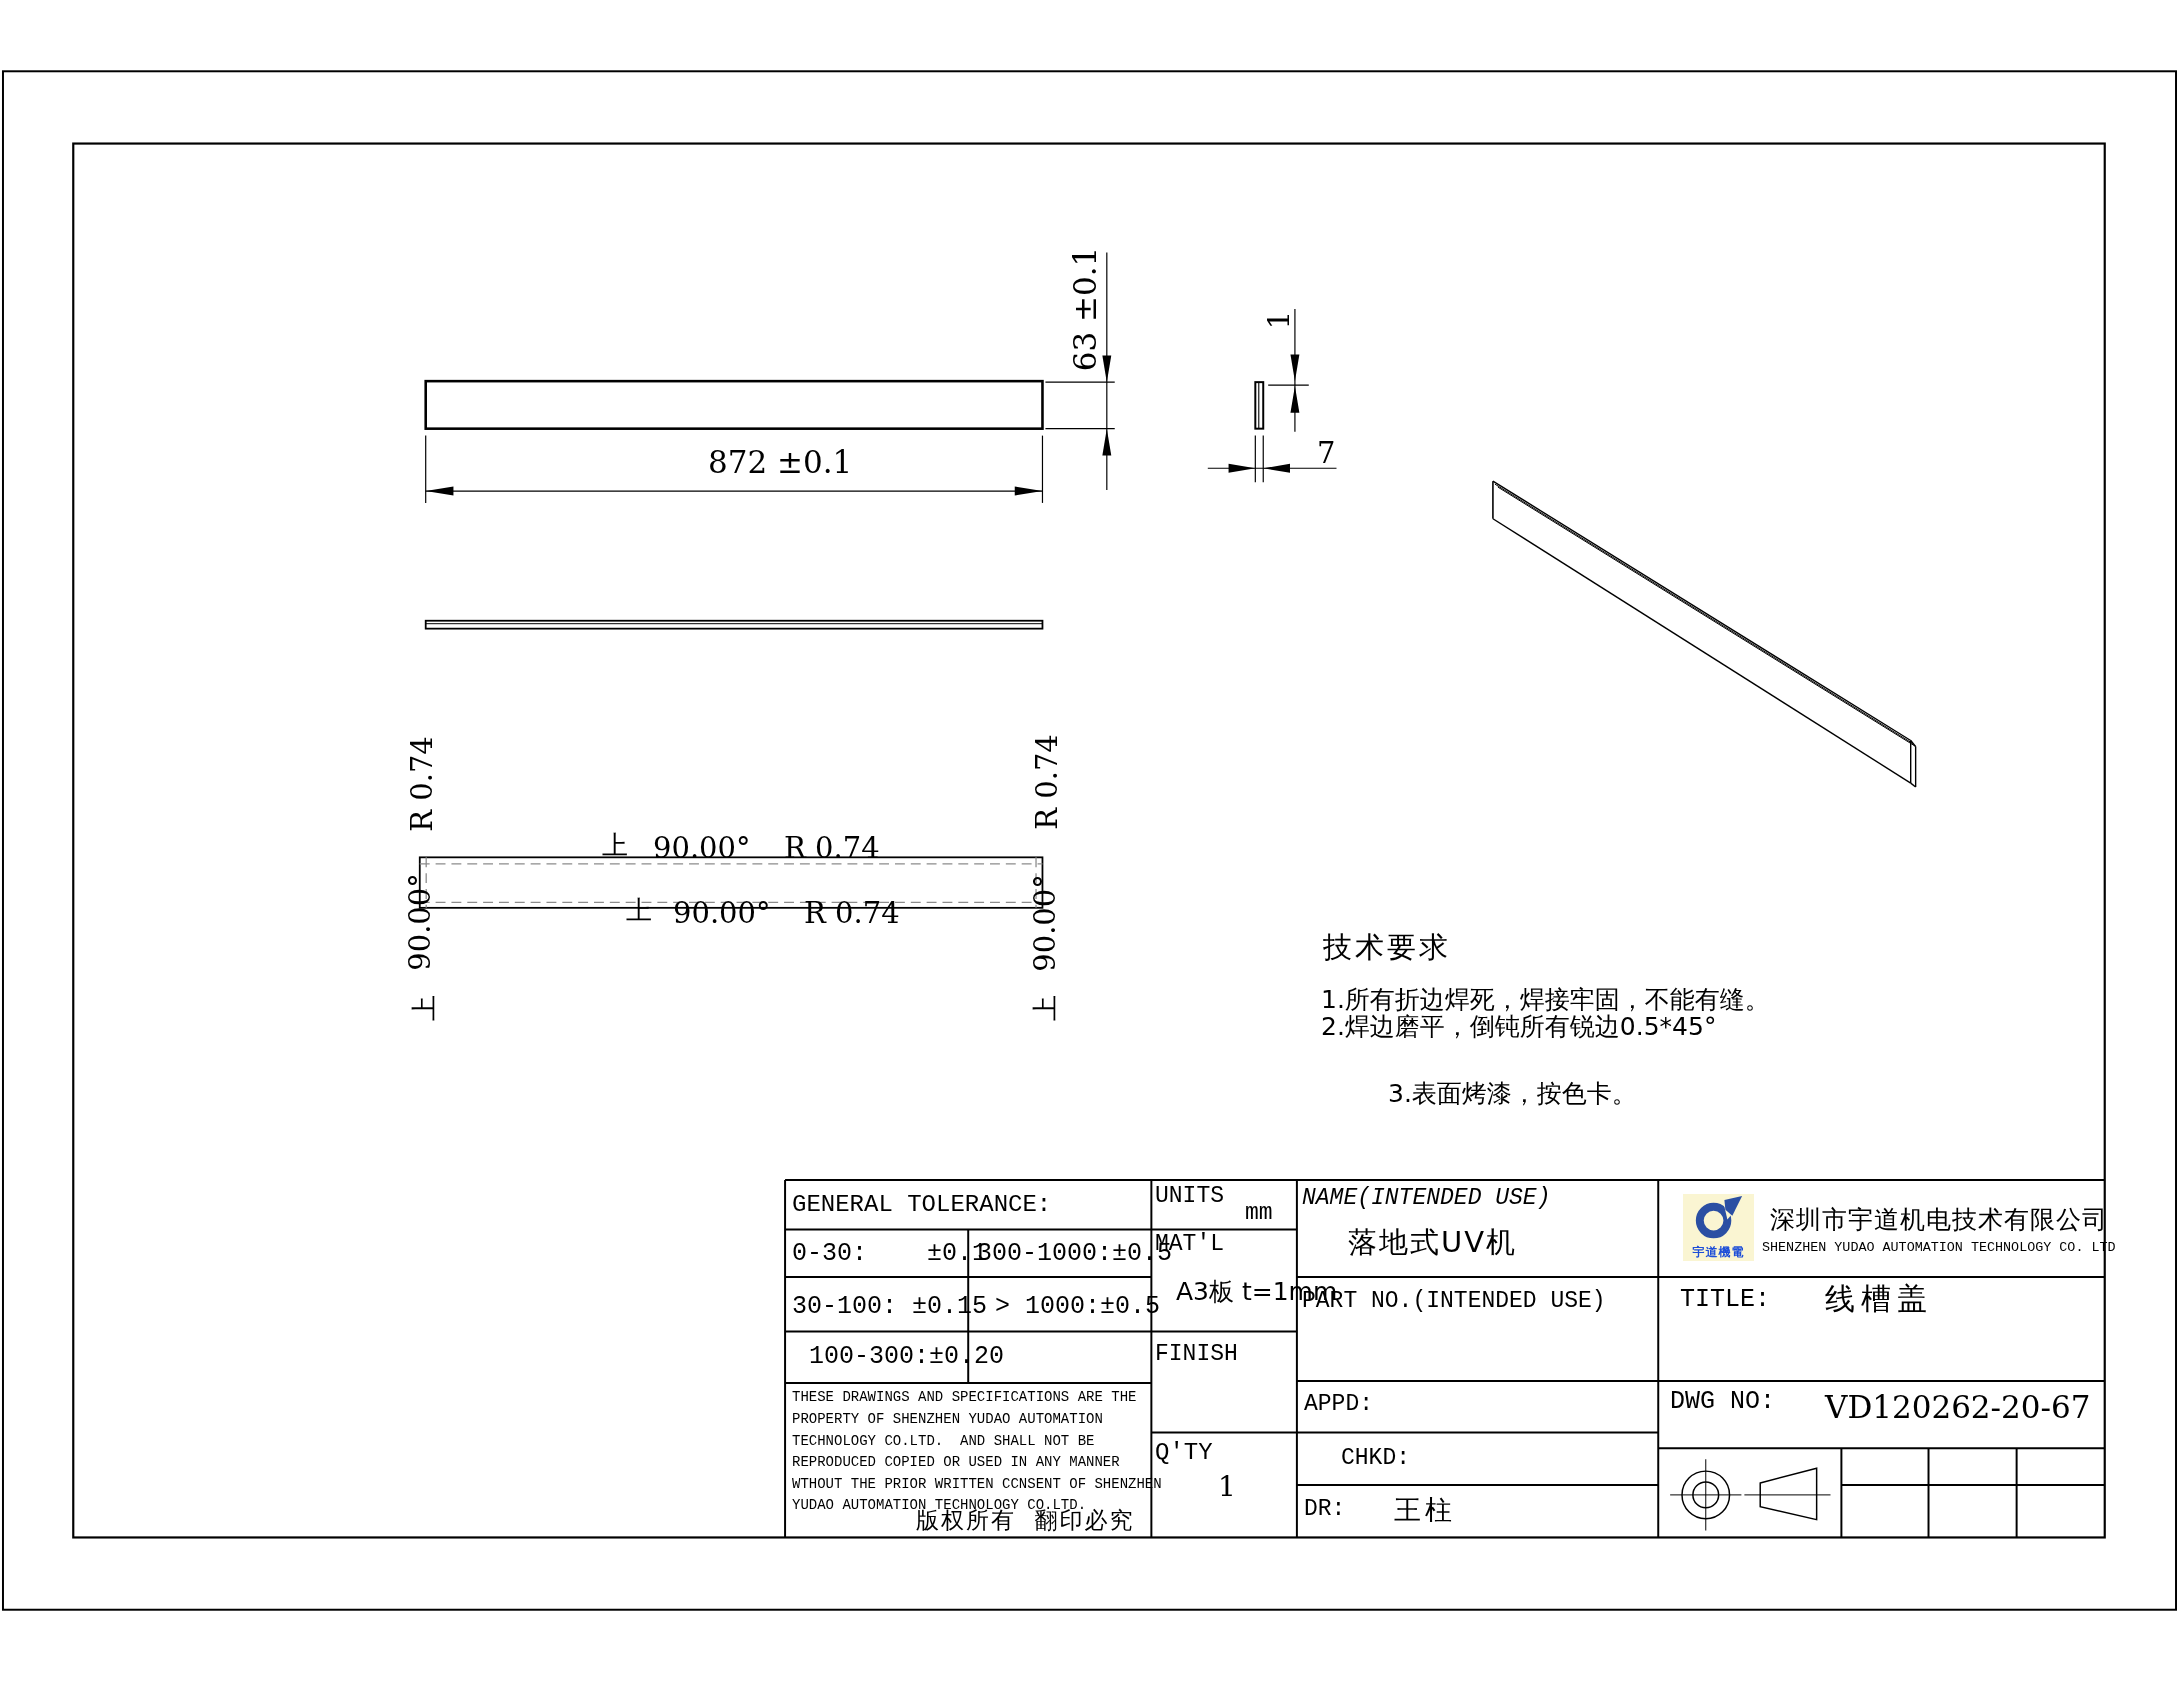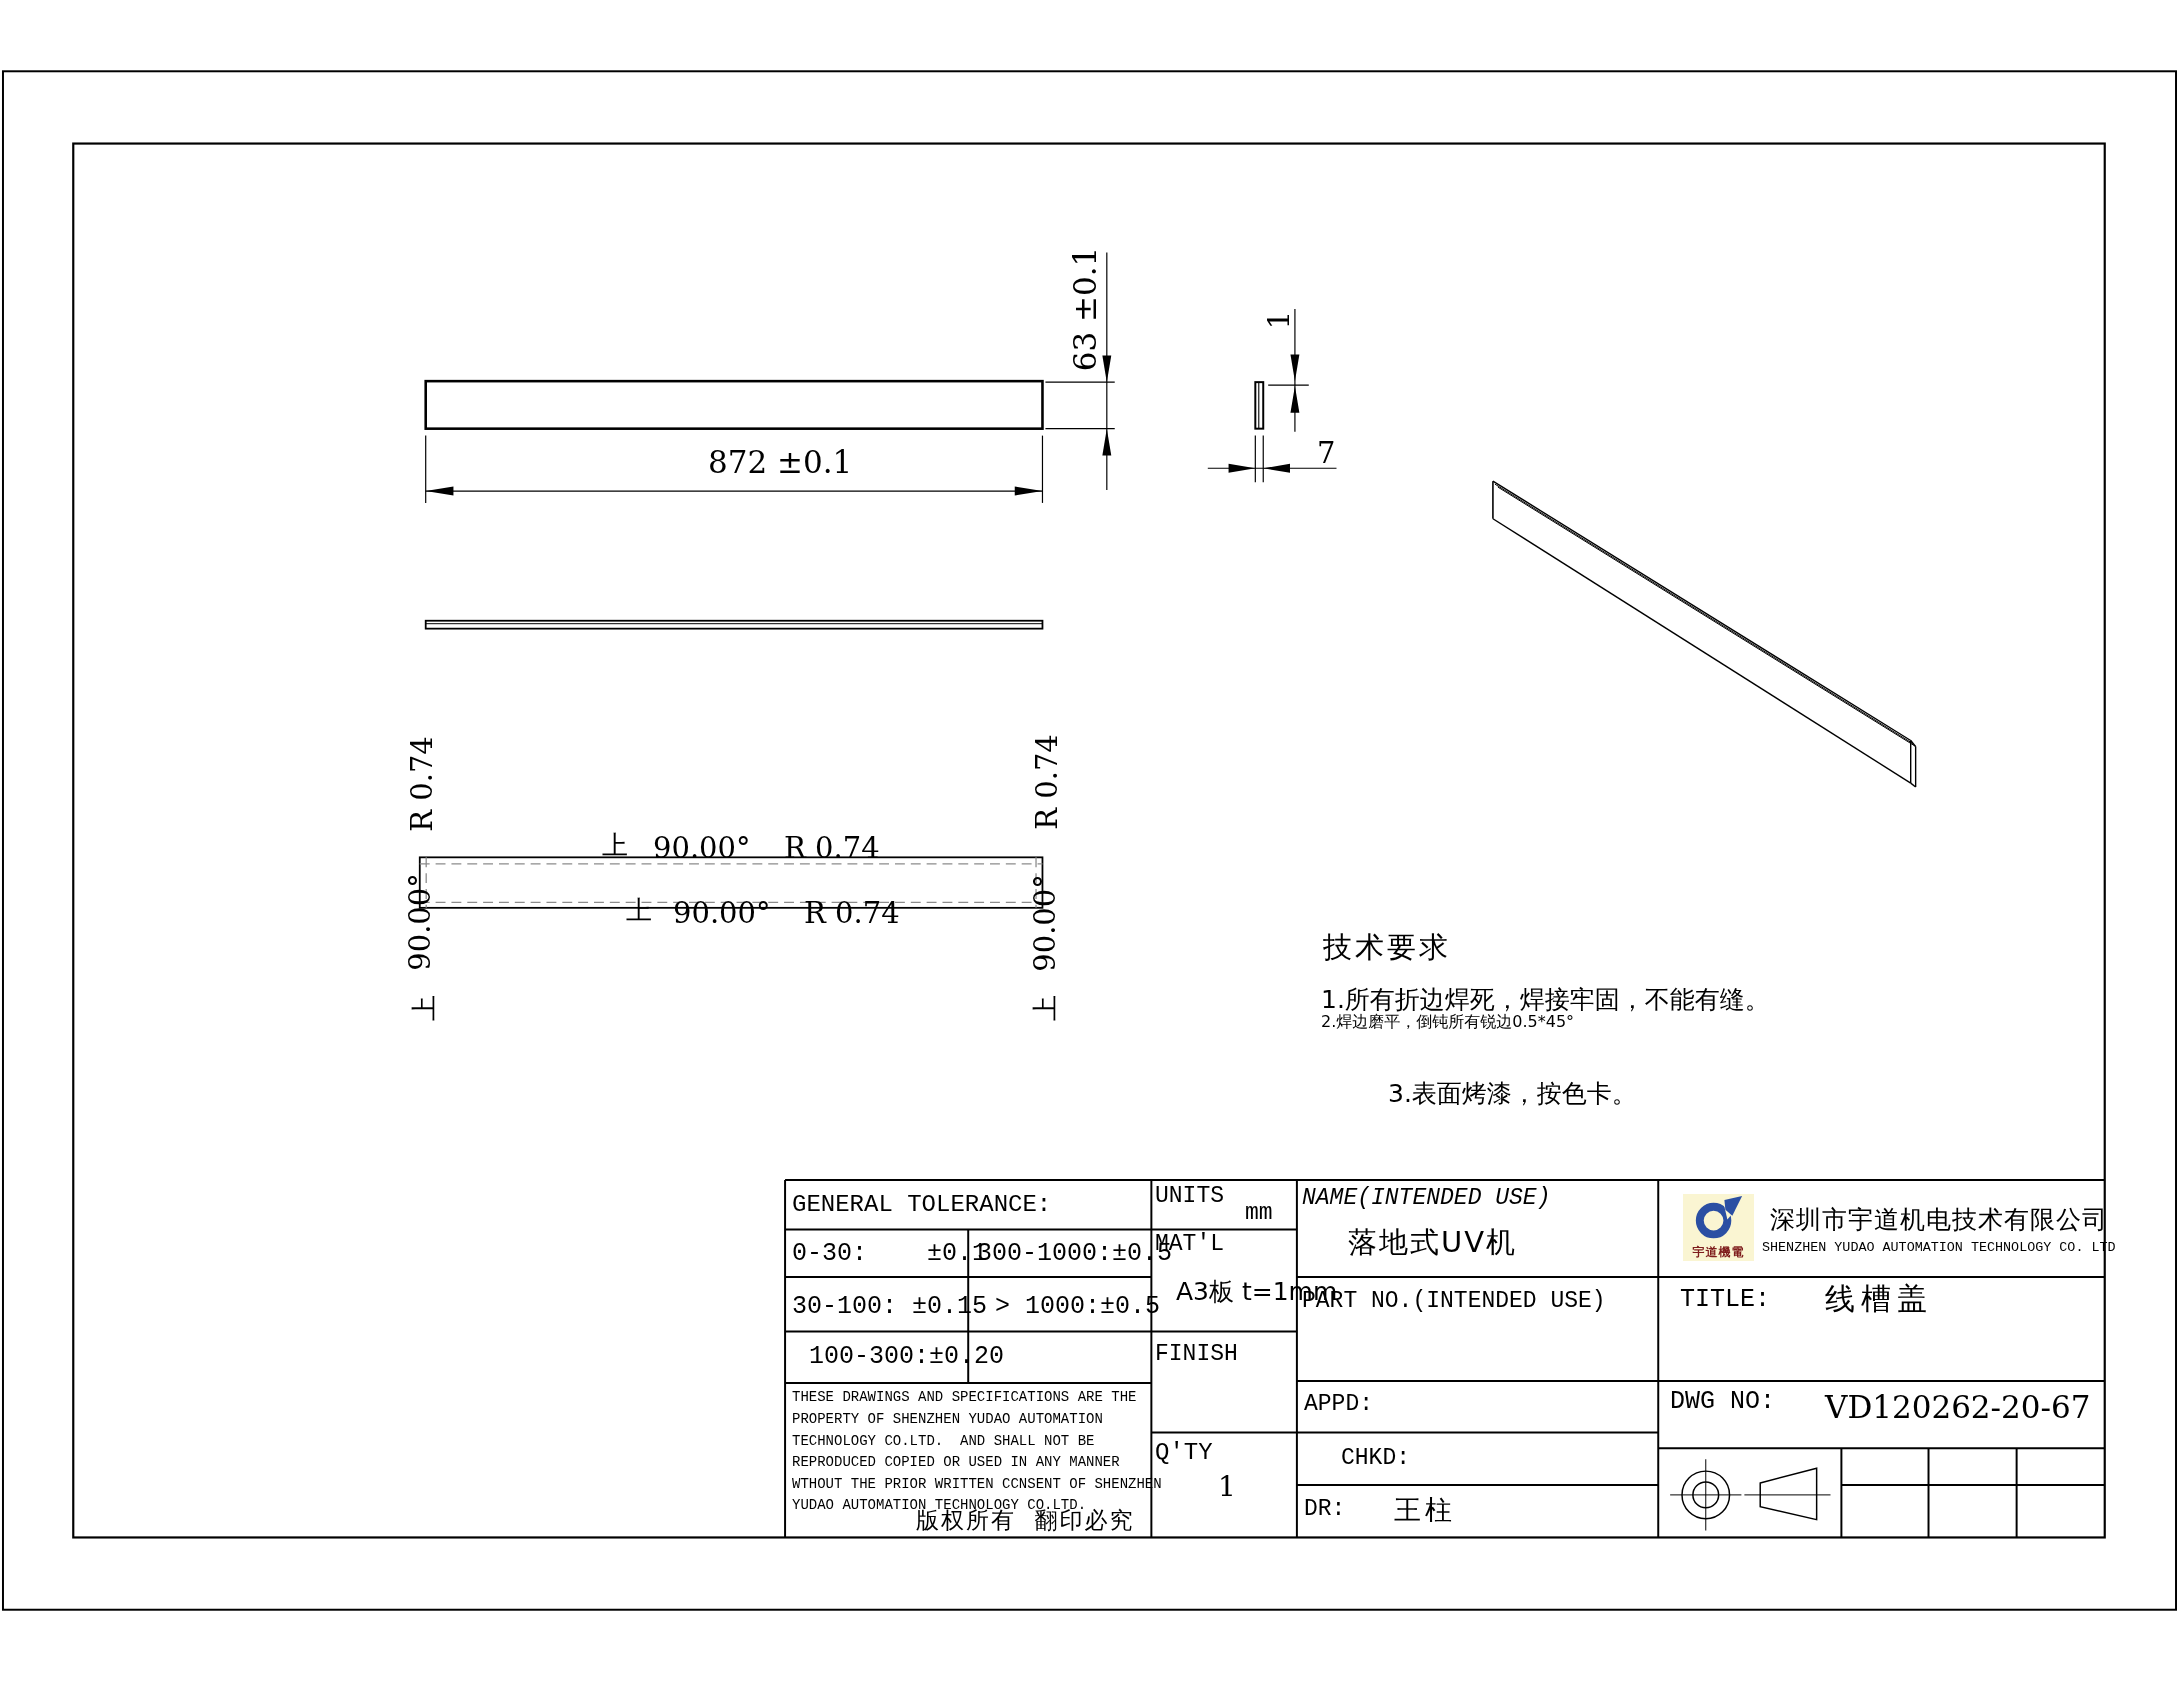--- a/index.html
+++ b/index.html
@@ -153,21 +153,21 @@
   <div class="rc dimsm" style="left:422px;top:784px;">R 0.74</div>
   <div class="rc dimsm" style="left:420px;top:922px;">90.00°</div>
   <div class="rc cjk" style="left:424px;top:1008px;font-size:26px;">上</div>
 
   <div class="rc dimsm" style="left:1047px;top:782px;">R 0.74</div>
   <div class="rc dimsm" style="left:1045px;top:923px;">90.00°</div>
   <div class="rc cjk" style="left:1045px;top:1008px;font-size:26px;">上</div>
 
   <div class="t cjk" style="left:1323px;top:933px;font-size:29px;letter-spacing:3px;">技术要求</div>
   <div class="t cjk" style="left:1321px;top:987px;font-size:25px;">1.所有折边焊死，焊接牢固，不能有缝。</div>
-  <div class="t cjk" style="left:1321px;top:1014px;font-size:16px;">2.焊边磨平，倒钝所有锐边0.5*45°</div>
+  <div class="t cjk" style="left:1321px;top:1014px;font-size:25px;">2.焊边磨平，倒钝所有锐边0.5*45°</div>
   <div class="t cjk" style="left:1388px;top:1041px;font-size:25px;margin-top:40px;">3.表面烤漆，按色卡。</div>
 
   <div class="t mono" style="left:792px;top:1193px;font-size:24px;">GENERAL TOLERANCE:</div>
   <div class="t mono tol" style="left:792px;top:1241px;">0-30:    ±0.1</div>
   <div class="t mono tol" style="left:977px;top:1241px;">300-1000:±0.5</div>
   <div class="t mono tol" style="left:792px;top:1294px;">30-100: ±0.15</div>
   <div class="t mono tol" style="left:995px;top:1294px;">&gt; 1000:±0.5</div>
   <div class="t mono tol" style="left:792px;top:1344px;margin-left:17px;">100-300:±0.20</div>
 
   <div class="t mono copy" style="left:792px;top:1390px;">THESE DRAWINGS AND SPECIFICATIONS ARE THE</div>
@@ -193,21 +193,21 @@
   <div class="t mono tb-label" style="left:1304px;top:1447px;margin-left:37px;">CHKD:</div>
   <div class="t mono tb-label" style="left:1304px;top:1498px;">DR:</div>
   <div class="t cjk" style="left:1394px;top:1496px;font-size:27px;letter-spacing:4px;">王柱</div>
 
   <div class="logo-box" style="background:#faf5d2;">
     <svg width="71" height="67" viewBox="0 0 72 68">
       <circle cx="31" cy="27" r="14" fill="none" stroke="#2b4fa3" stroke-width="8"></circle>
       <polygon points="40,4 62,6 45,26" fill="#faf5d2"></polygon>
       <polygon points="42,6 60,2 50,22 43,16" fill="#2b4fa3"></polygon>
     </svg>
-    <div class="logo-text cjk" style="color:#7f1d1d;">宇道機電</div>
+    <div class="logo-text cjk" style="color:#1d4ed8;">宇道機電</div>
   </div>
   <div class="t cjk" style="left:1770px;top:1207px;font-size:25px;letter-spacing:1px;">深圳市宇道机电技术有限公司</div>
   <div class="t mono" style="left:1762px;top:1241px;font-size:13.4px;">SHENZHEN YUDAO AUTOMATION TECHNOLOGY CO. LTD</div>
   <div class="t mono" style="left:1680px;top:1287px;font-size:25px;">TITLE:</div>
   <div class="t cjk" style="left:1825px;top:1284px;font-size:30px;letter-spacing:6px;">线槽盖</div>
   <div class="t mono" style="left:1670px;top:1389px;font-size:25px;">DWG NO:</div>
   <div class="t dim" style="left:1825px;top:1392px;font-size:31px;">VD120262-20-67</div>
 
 </div>
 

